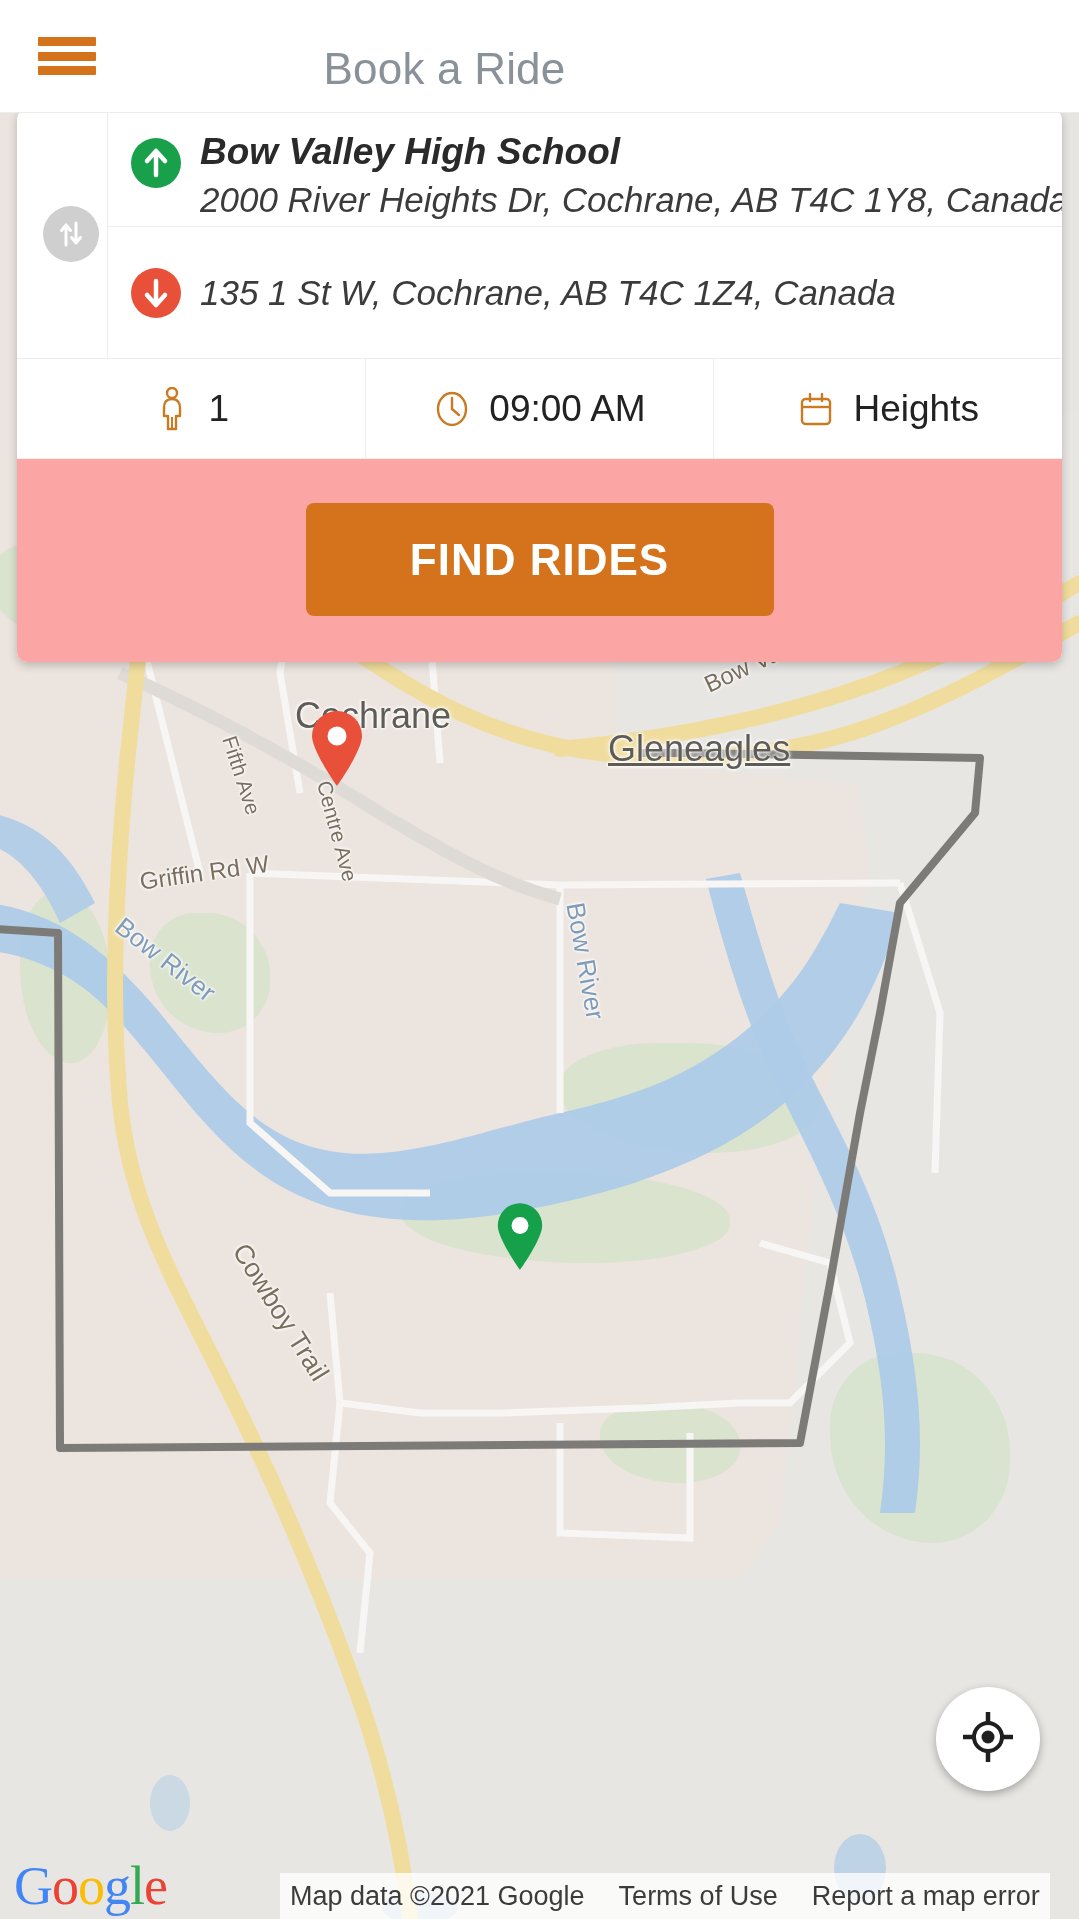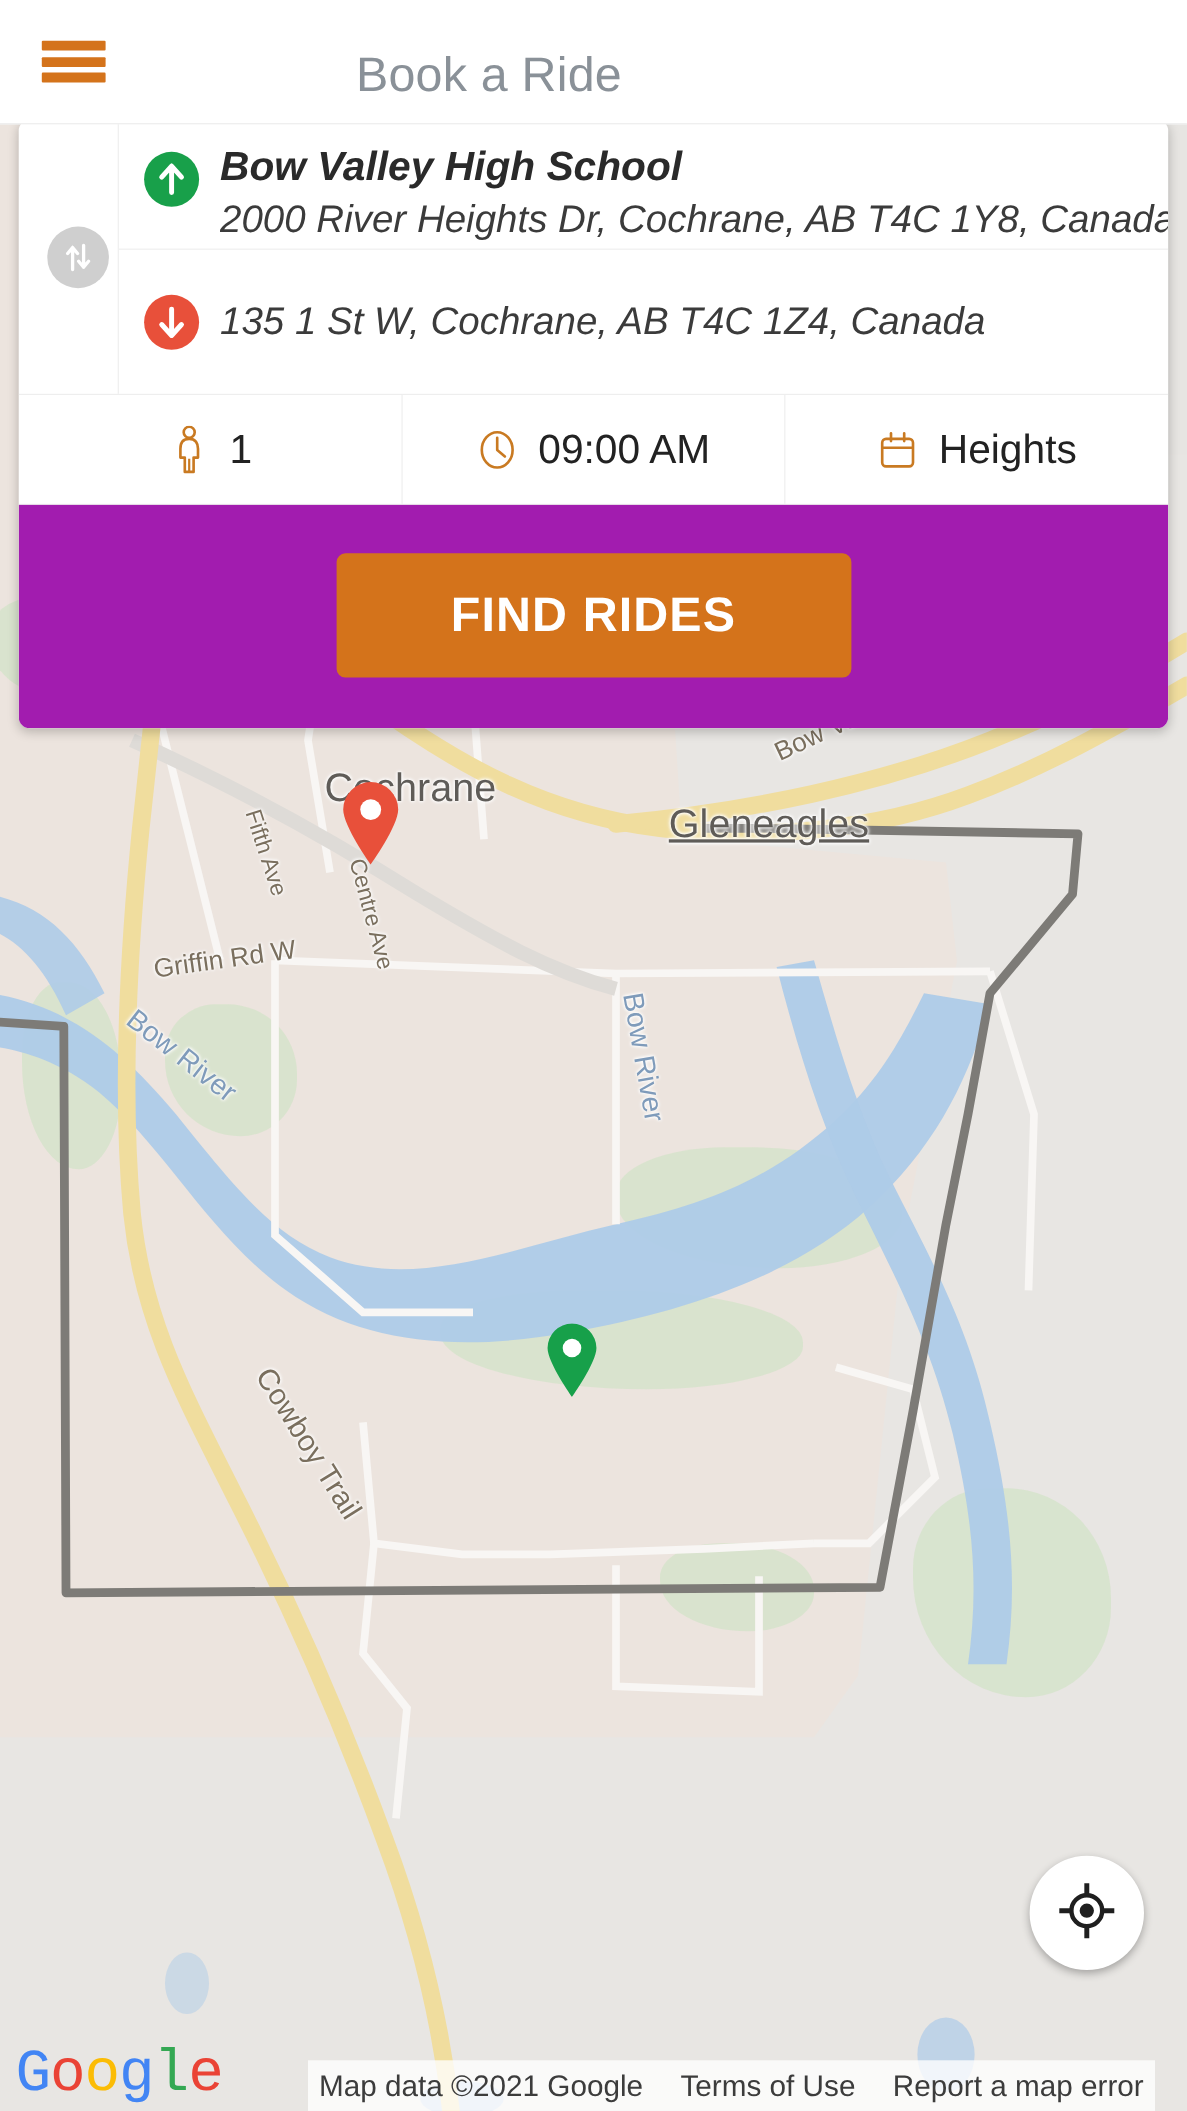--- a/index.html
+++ b/index.html
@@ -258,21 +258,21 @@
   .opt .oicon { width: 38px; height: 44px; display: flex; align-items: center; justify-content: center; }
   .opt .oicon svg { display: block; }
   .opt .olabel {
     font-size: 37px;
     color: #222;
   }
   .cta-wrap {
     padding: 44px 0 46px 0;
     display: flex;
     justify-content: center;
-    background: #a21caf;
+    background: #fca5a5;
   }
   .cta {
     width: 468px;
     height: 113px;
     background: #d4731b;
     border: 0;
     border-radius: 8px;
     color: #ffffff;
     font-size: 44px;
     font-weight: 700;
@@ -299,21 +299,21 @@
   }
 
   
   .gmap-logo {
     position: absolute;
     left: 14px;
     bottom: 2px;
     font-size: 54px;
     letter-spacing: -1px;
     z-index: 22;
-    font-family: Liberation Mono, monospace;
+    font-family: Liberation Serif, serif;
   }
   .gmap-logo span:nth-child(1){color:#4285F4;}
   .gmap-logo span:nth-child(2){color:#EA4335;}
   .gmap-logo span:nth-child(3){color:#FBBC05;}
   .gmap-logo span:nth-child(4){color:#4285F4;}
   .gmap-logo span:nth-child(5){color:#34A853;}
   .gmap-logo span:nth-child(6){color:#EA4335;}
 
   .attrib {
     position: absolute;

